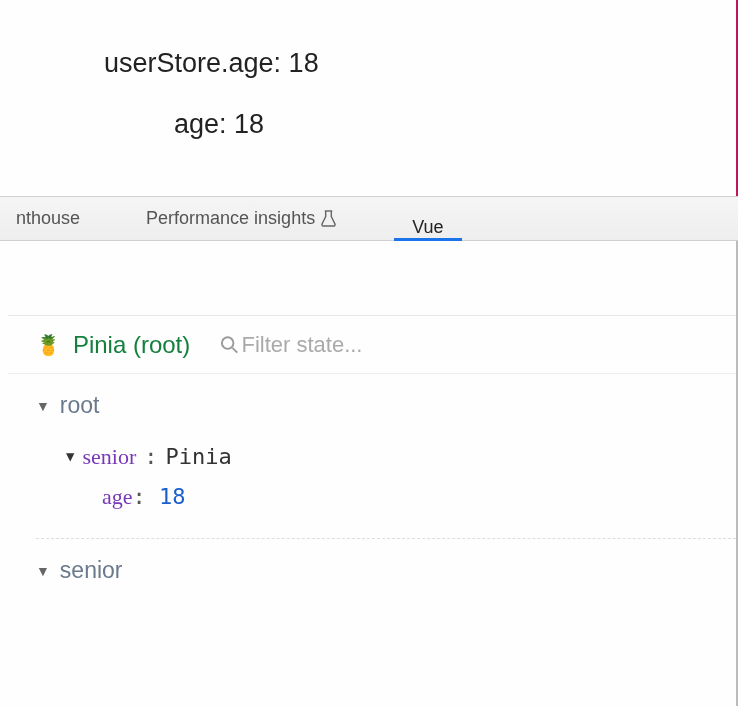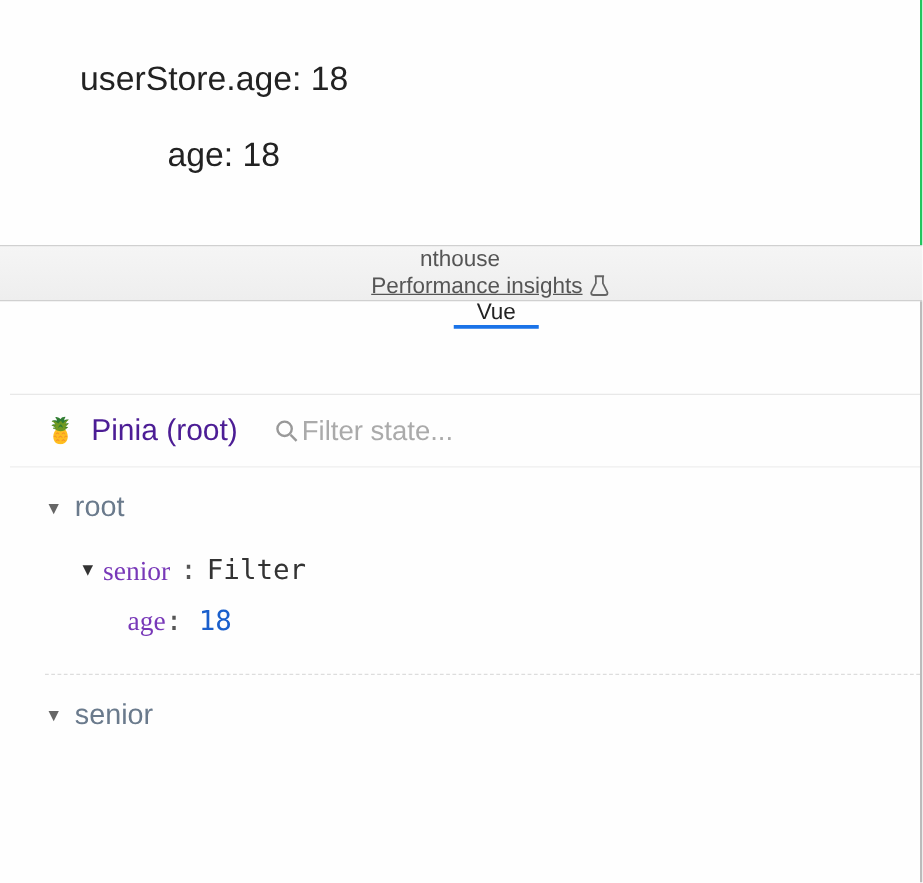--- a/index.html
+++ b/index.html
@@ -9,23 +9,23 @@
     }
     body {
       font-family: 'Segoe UI', Arial, sans-serif;
       width: 738px;
       height: 706px;
       background: #fefefe;
       overflow: hidden;
       position: relative;
     }
     .page-content {
-      padding: 48px 0 0 64px;
+      padding: 48px 0 0 104px;
       height: 196px;
-      border-right: 2px solid #22c55e;
+      border-right: 2px solid #be185d;
     }
     .content-line-1 {
       font-size: 27px;
       color: #222;
       font-weight: 400;
     }
     .content-line-2 {
       font-size: 27px;
       color: #222;
       font-weight: 400;
@@ -34,39 +34,39 @@
     }
     .devtools-tabs {
       display: flex;
       align-items: center;
       height: 45px;
       background: linear-gradient(#f5f5f5, #eeeeee);
       border-top: 1px solid #d0d0d0;
       border-bottom: 1px solid #d0d0d0;
       padding-left: 16px;
       position: relative;
-      flex-direction: column;
     }
     .tab {
       display: flex;
       align-items: center;
       height: 100%;
       padding: 0 18px;
       font-size: 18px;
       color: #555;
       cursor: pointer;
       white-space: nowrap;
     }
     .tab.partial {
       padding-left: 0;
     }
     .tab.active {
       color: #222;
       border-bottom: 3px solid #1a73e8;
       margin-bottom: -1px;
+      align-items: flex-end;
     }
     .devtools-body {
       background: #fefefe;
       border-right: 2px solid #bbb;
       height: calc(100% - 241px);
       padding-top: 74px;
     }
     .inspector-panel {
       border-top: 1px solid #e8e8e8;
       margin-left: 8px;
@@ -78,21 +78,21 @@
       padding: 0 6px 0 28px;
       border-bottom: 1px solid #eee;
       gap: 12px;
     }
     .pineapple {
       font-size: 20px;
       line-height: 1;
     }
     .inspector-title {
       font-size: 24px;
-      color: #4c1d95;
+      color: #15803d;
       font-weight: 400;
       margin-right: 18px;
     }
     .search-wrap {
       display: flex;
       align-items: center;
       gap: 2px;
       flex: 1;
     }
     .filter-input {
@@ -170,21 +170,21 @@
 
 <div class="page-content">
   <div class="content-line-1">userStore.age: 18</div>
   <div class="content-line-2">age: 18</div>
 </div>
 
 <div class="devtools-tabs">
   <div class="tab partial">
     <span>nthouse</span>
   </div>
-  <div class="tab" style="margin-left:30px;text-decoration:underline;">
+  <div class="tab" style="margin-left:30px;">
     <span>Performance insights</span>
     <svg class="beaker-svg" viewBox="0 0 16 18" fill="none" stroke="#666" stroke-width="1.5">
       <path d="M5 1 L5 7 L1 15 Q1 17 3 17 L13 17 Q15 17 15 15 L11 7 L11 1"></path>
       <line x1="4" y1="1" x2="12" y2="1"></line>
     </svg>
   </div>
   <div class="tab active" style="margin-left:40px;">
     <span>Vue</span>
   </div>
 </div>
@@ -207,21 +207,21 @@
       <div class="section-header">
         <span class="triangle-down">▼</span>
         <span>root</span>
       </div>
 
       <div class="state-body">
         <div class="obj-row">
           <span class="triangle-down" style="color:#333;">▼</span>
           <span class="obj-key">senior</span>
             <span class="obj-colon">:</span>
-          <span class="obj-type">Filter</span>
+          <span class="obj-type">Pinia</span>
         </div>
         <div class="nested">
           <span class="obj-key">age</span><span class="obj-colon">:</span>
           <span class="obj-value-num">18</span>
         </div>
       </div>
 
       <div class="divider"></div>
 
       <div class="section-header">

